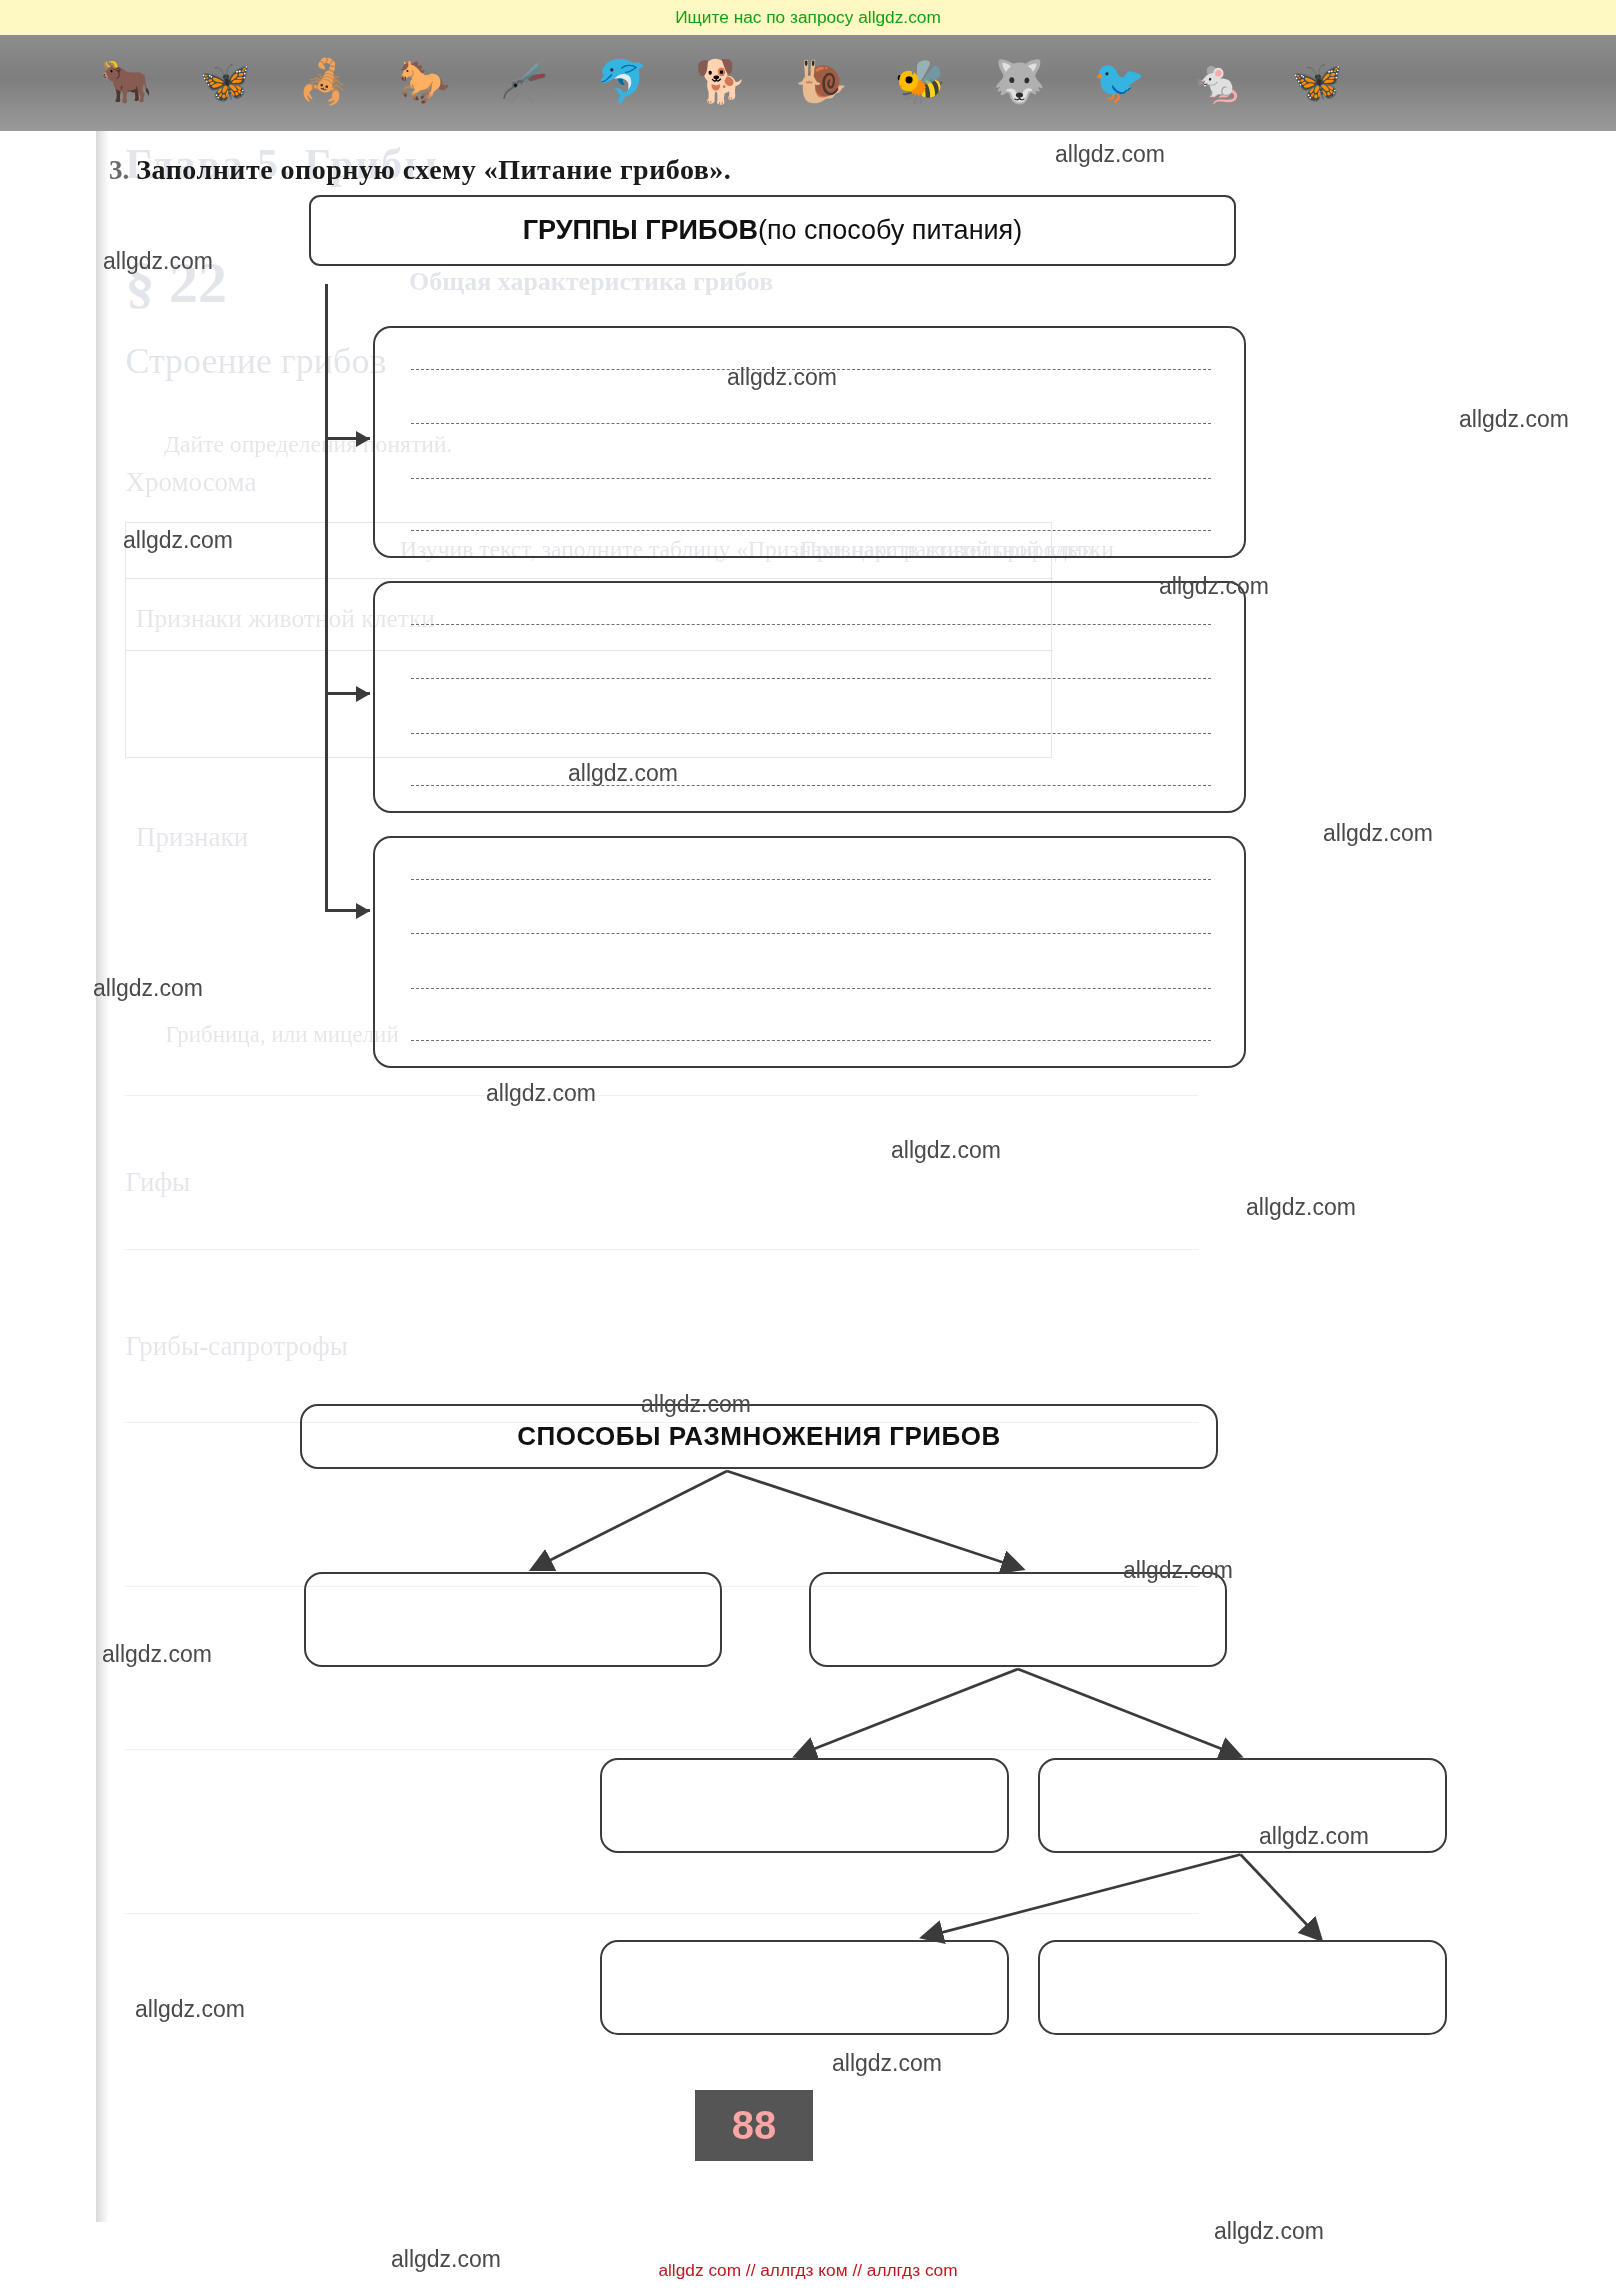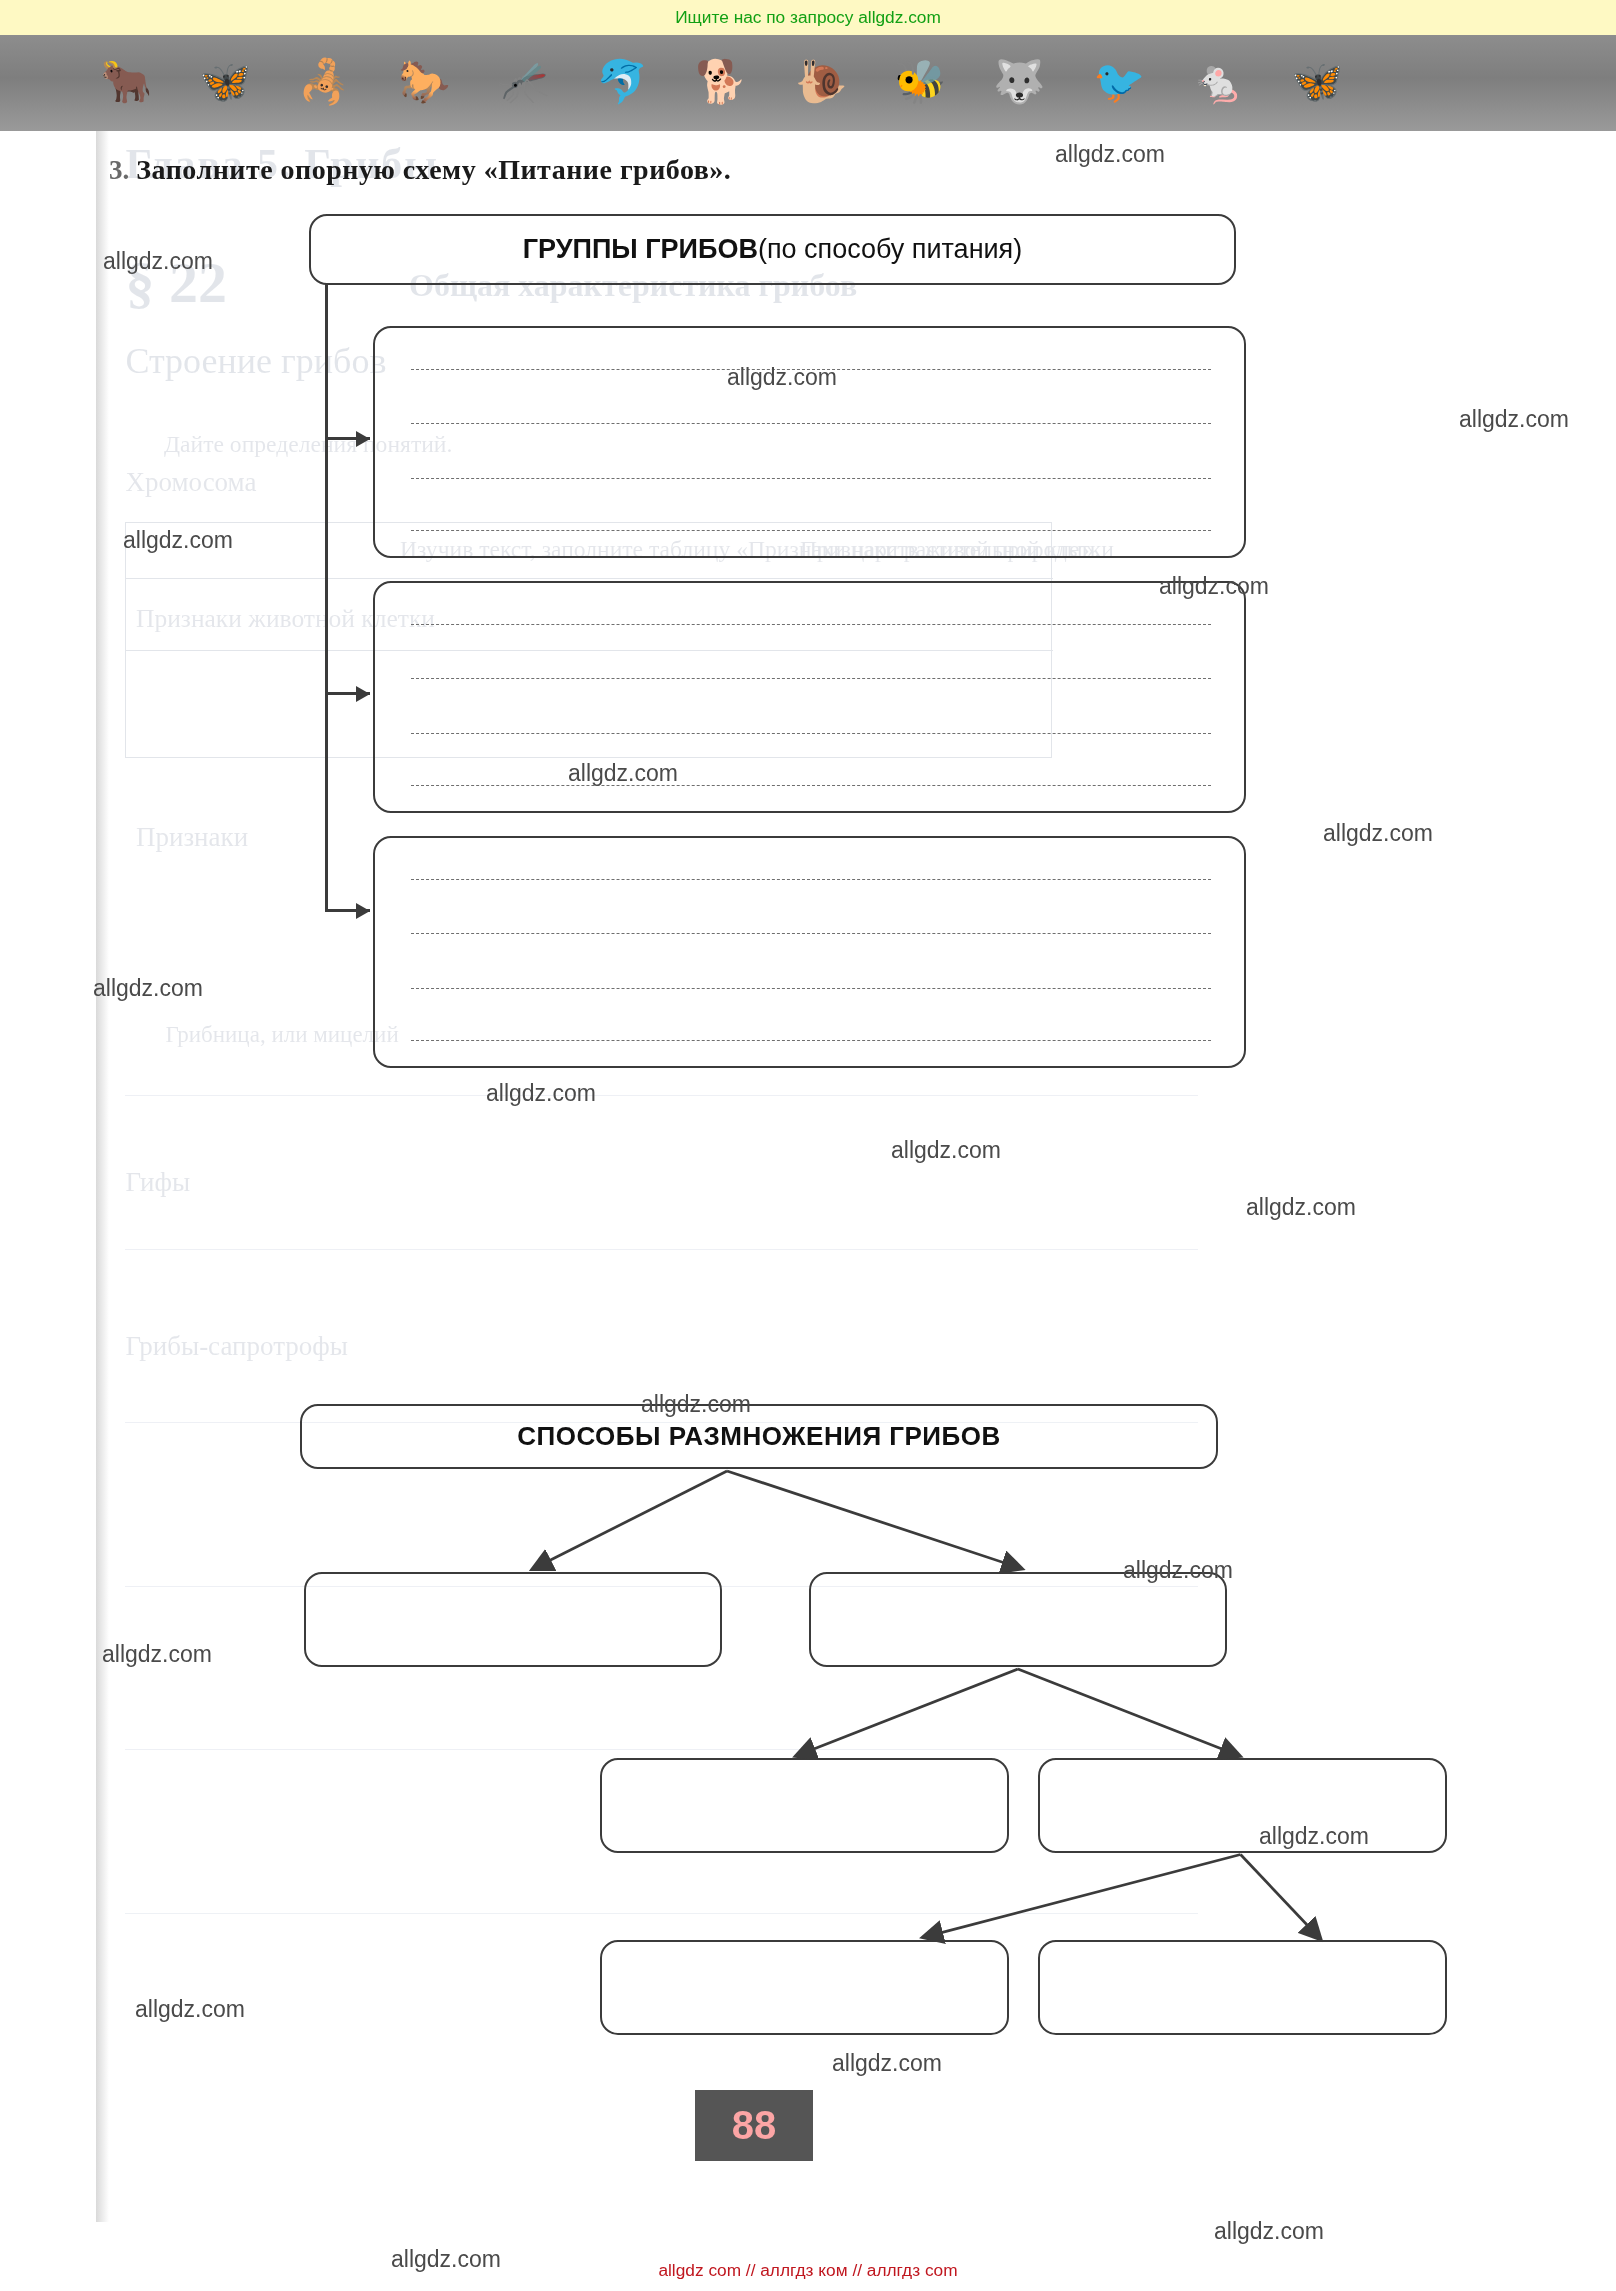--- a/index.html
+++ b/index.html
@@ -41,21 +41,21 @@
     background:linear-gradient(90deg,#d9d9d9,#ffffff);
   }
   
   .ghost {
     position:absolute; left:0; top:0; width:1436px; height:2091px;
     opacity:0.13; pointer-events:none; color:#3a4a6b;
     font-family:"Liberation Serif", serif;
   }
   .ghost .g-title { position:absolute; left:16.4px; top:9px; font-size:42px; font-weight:bold; letter-spacing:1.8px; color:#2b3f63;}
   .ghost .g-par  { position:absolute; left:16.4px; top:118px; font-size:58px; font-weight:bold; color:#2b3f63;}
-  .ghost .g-h1   { position:absolute; left:300px; top:136px; font-size:32px; font-weight:bold; color:#2b3f63;}
+  .ghost .g-h1   { position:absolute; left:300px; top:136px; font-size:26px; font-weight:bold; color:#2b3f63;}
   .ghost .g-h2   { position:absolute; left:16.4px; top:209px; font-size:36px; font-weight:normal; color:#2b3f63;}
   .ghost .g-t1   { position:absolute; left:55px; top:300px; font-size:23.6px;}
   .ghost .g-t2   { position:absolute; left:16.4px; top:336px; font-size:27px;}
   .ghost .g-box  { position:absolute; left:16.4px; top:391px; width:927px; height:236px; border:1.8px solid #2b3f63;}
   .ghost .g-box .r { position:absolute; left:0; width:927px; border-top:1.8px solid #2b3f63;}
   .ghost .g-c1 { position:absolute; left:291px; top:405px; font-size:23.6px;}
   .ghost .g-c2 { position:absolute; left:691px; top:405px; font-size:23.6px;}
   .ghost .g-c3 { position:absolute; left:27px; top:473px; font-size:25.5px;}
   .ghost .g-c4 { position:absolute; left:27px; top:691px; font-size:27px;}
   .ghost .g-c5 { position:absolute; left:16.4px; top:891px; font-size:23px;margin-left:40px;}
@@ -77,23 +77,23 @@
     font-size:28px; color:#1a1a1a; font-weight:bold; text-align:justify;
     line-height:1.35;
   }
 
   
   .rbox {
     position:absolute; border:2.3px solid #3b3b3b; border-radius:18px;
     background:transparent;
   }
   .hdr1 {
-    left:200px; top:83px; width:927px; height:71px;
-    display:flex; align-items:center; justify-content:center;
-    font-family:"Liberation Sans", sans-serif; font-size:27px; color:#111;
+    left:200px; top:64px; width:927px; height:71px;
+    display:flex; align-items:center; justify-content:center;
+    font-family:"Liberation Sans", sans-serif; font-size:27px; color:#111;border-radius:11px;
   }
   .hdr1 b { font-weight:bold; }
   .hdr1 .small { font-weight:normal; }
 
   .blank1 { left:264px; top:195px;  width:873px; height:232px; }
   .blank2 { left:264px; top:450px;  width:873px; height:232px; }
   .blank3 { left:264px; top:705px;  width:873px; height:232px; }
 
   .dashrow {
     position:absolute; left:36px; width:800px; height:0;

